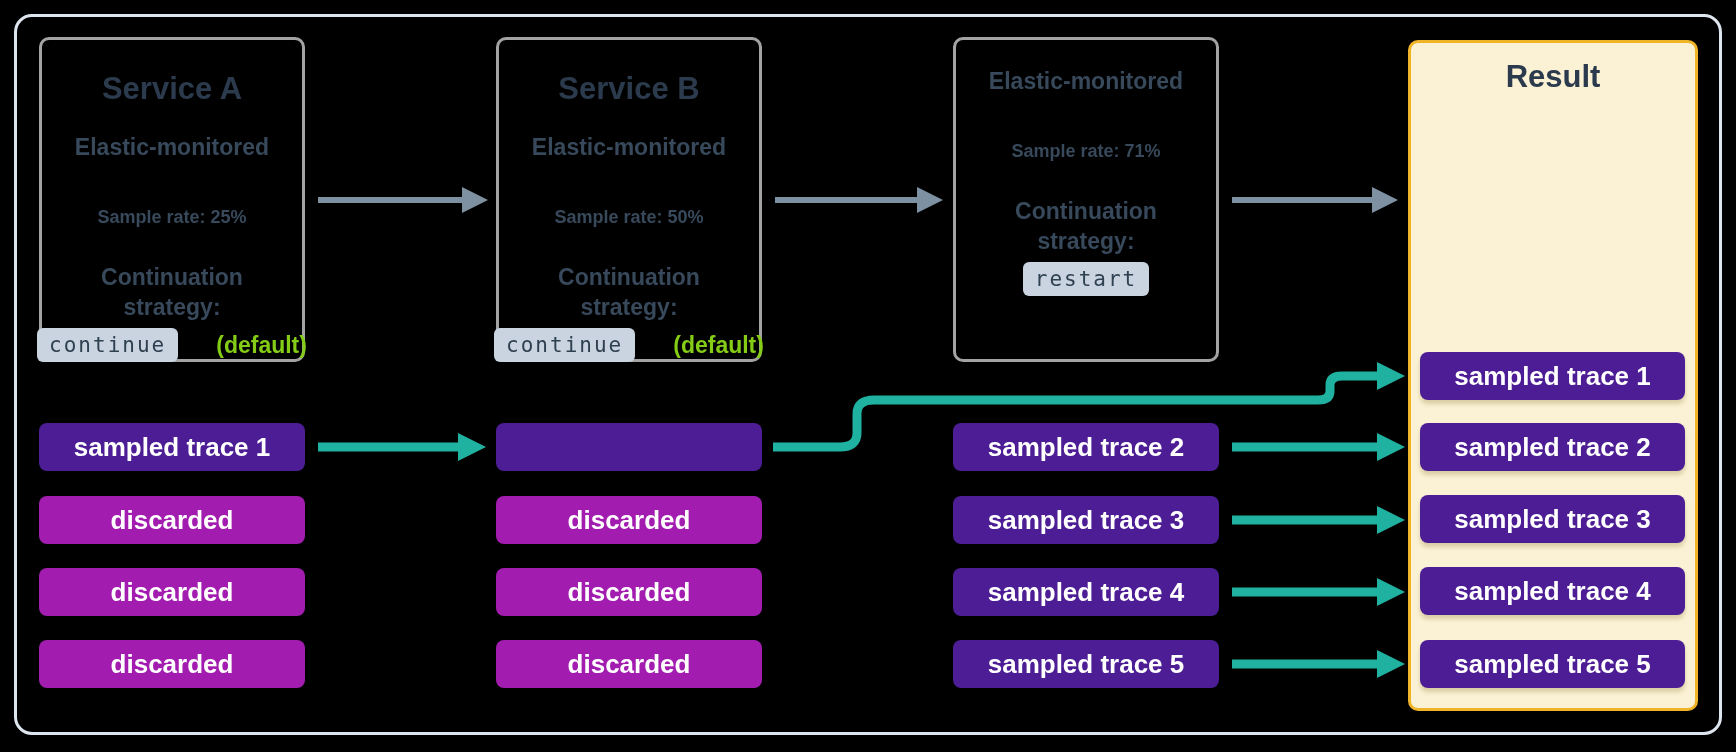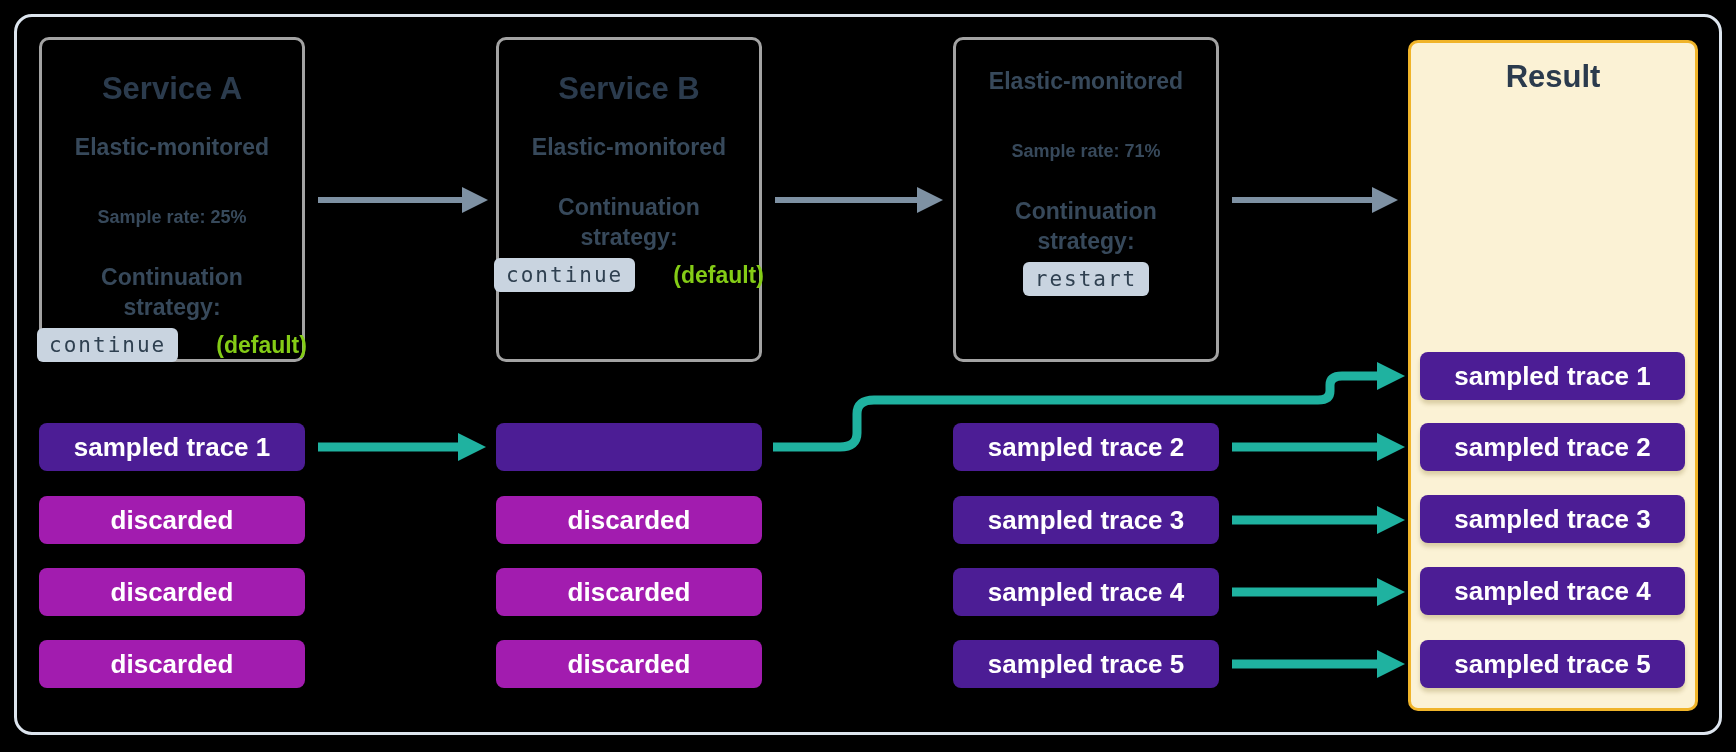--- a/index.html
+++ b/index.html
@@ -107,20 +107,21 @@
     </div>
     <div class="chip-row">
       <span class="chip">continue</span>
       <span class="chip-note">(default)</span>
     </div>
   </div>
 
   <div class="service-box" style="left:496px;">
     <div class="box-title">Service B</div>
     <div class="box-sub">Elastic-monitored</div>
+    <div class="box-rate">Sample rate: 50%</div>
     <div class="box-strategy">
       <div>Continuation</div>
       <div>strategy:</div>
     </div>
     <div class="chip-row">
       <span class="chip">continue</span>
       <span class="chip-note">(default)</span>
     </div>
   </div>
 

